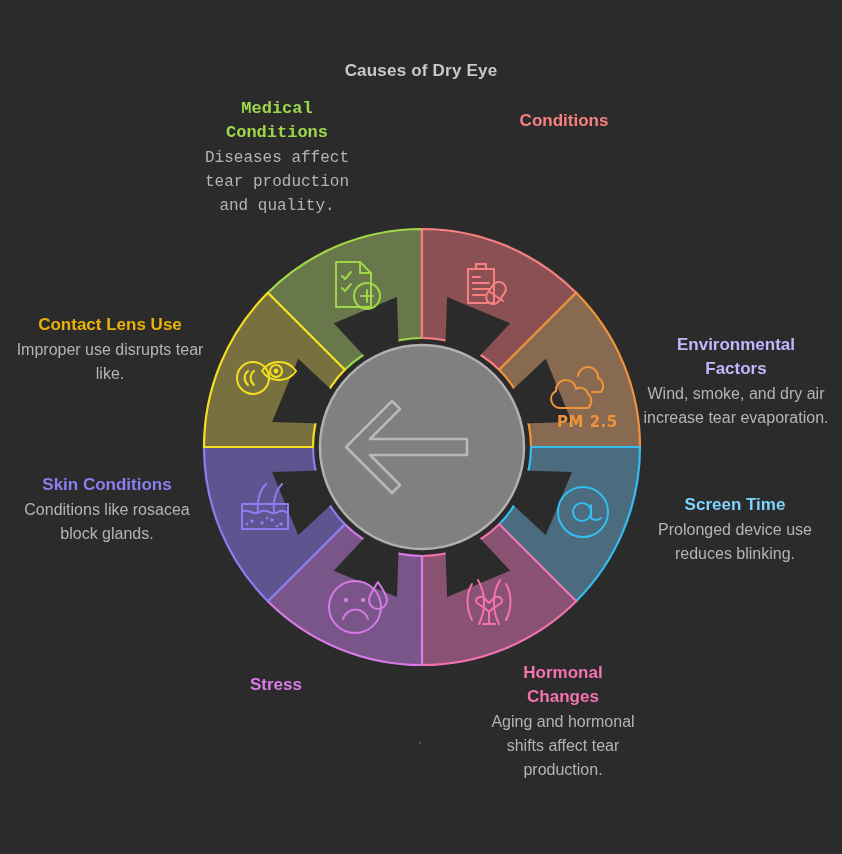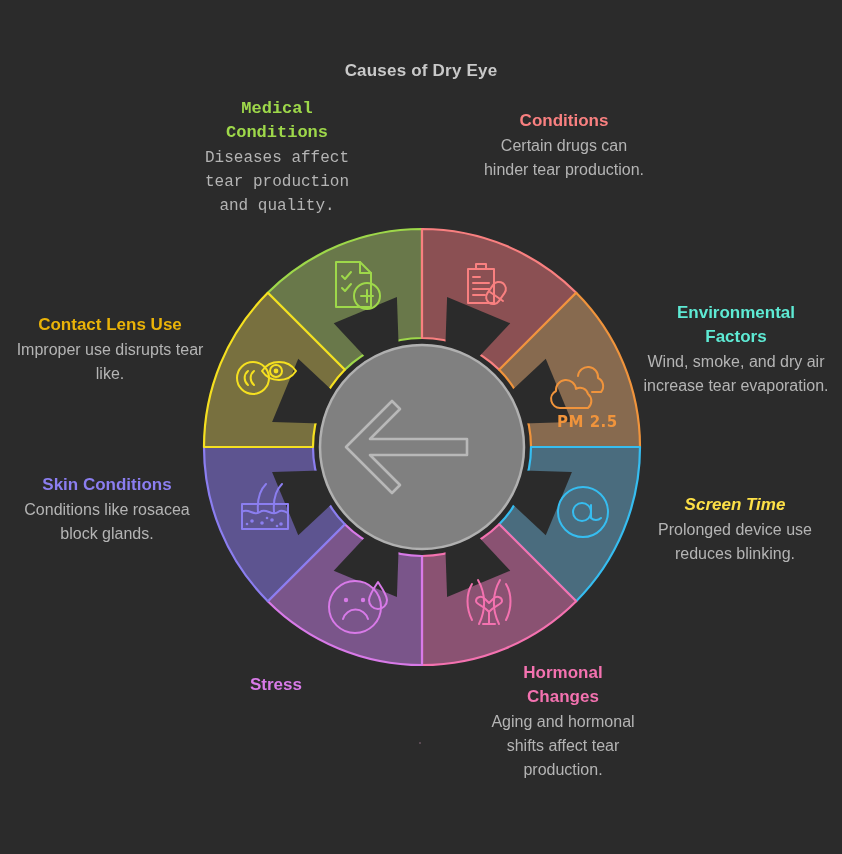--- a/index.html
+++ b/index.html
@@ -179,33 +179,32 @@
 <div class="callout" id="callout-medical">
   <div class="c-title" style="color: rgb(158, 216, 74);">
     <span>Medical</span><br>
     <span>Conditions</span>
   </div>
   <div class="c-desc">Diseases affect tear production and quality.</div>
 </div>
 
 <div class="callout" id="callout-medications">
   <div class="c-title" style="color: rgb(249, 128, 128);">Conditions</div>
-  <div class="c-desc">Certain drugs can hinder tear production.</div>
 </div>
 
 <div class="callout" id="callout-environment">
-  <div class="c-title" style="color: #5eead4;">
+  <div class="c-title" style="color: #c4b5fd; margin-top: 32px;">
     <span>Environmental</span><br>
     <span>Factors</span>
   </div>
   <div class="c-desc">Wind, smoke, and dry air increase tear evaporation.</div>
 </div>
 
 <div class="callout" id="callout-screen">
-  <div class="c-title" style="color: #fde047; font-style: italic;">Screen Time</div>
+  <div class="c-title" style="color: #7dd3fc;">Screen Time</div>
   <div class="c-desc">Prolonged device use reduces blinking.</div>
 </div>
 
 <div class="callout" id="callout-hormonal">
   <div class="c-title" style="color: rgb(244, 114, 176);">
     <span>Hormonal</span><br>
     <span>Changes</span>
   </div>
   <div class="c-desc">Aging and hormonal shifts affect tear production.</div>
 </div>

